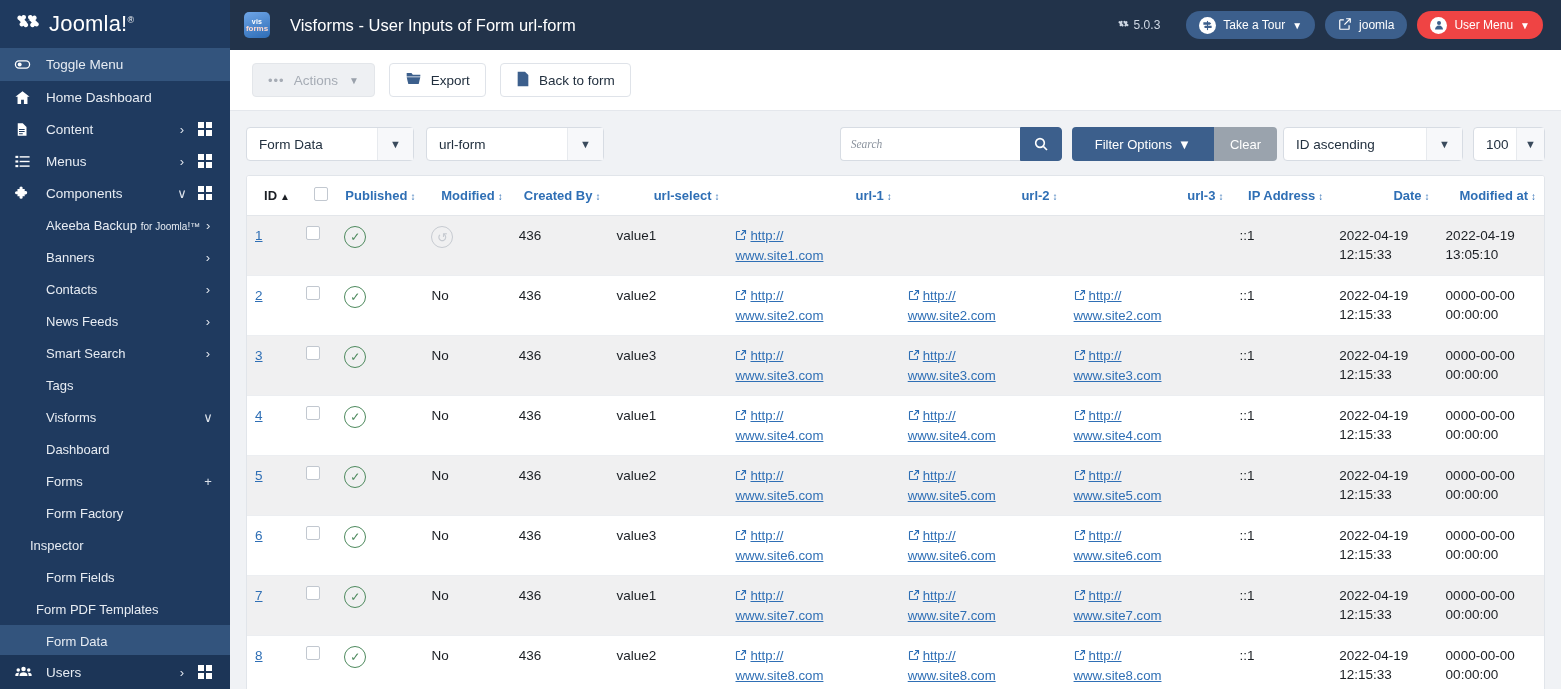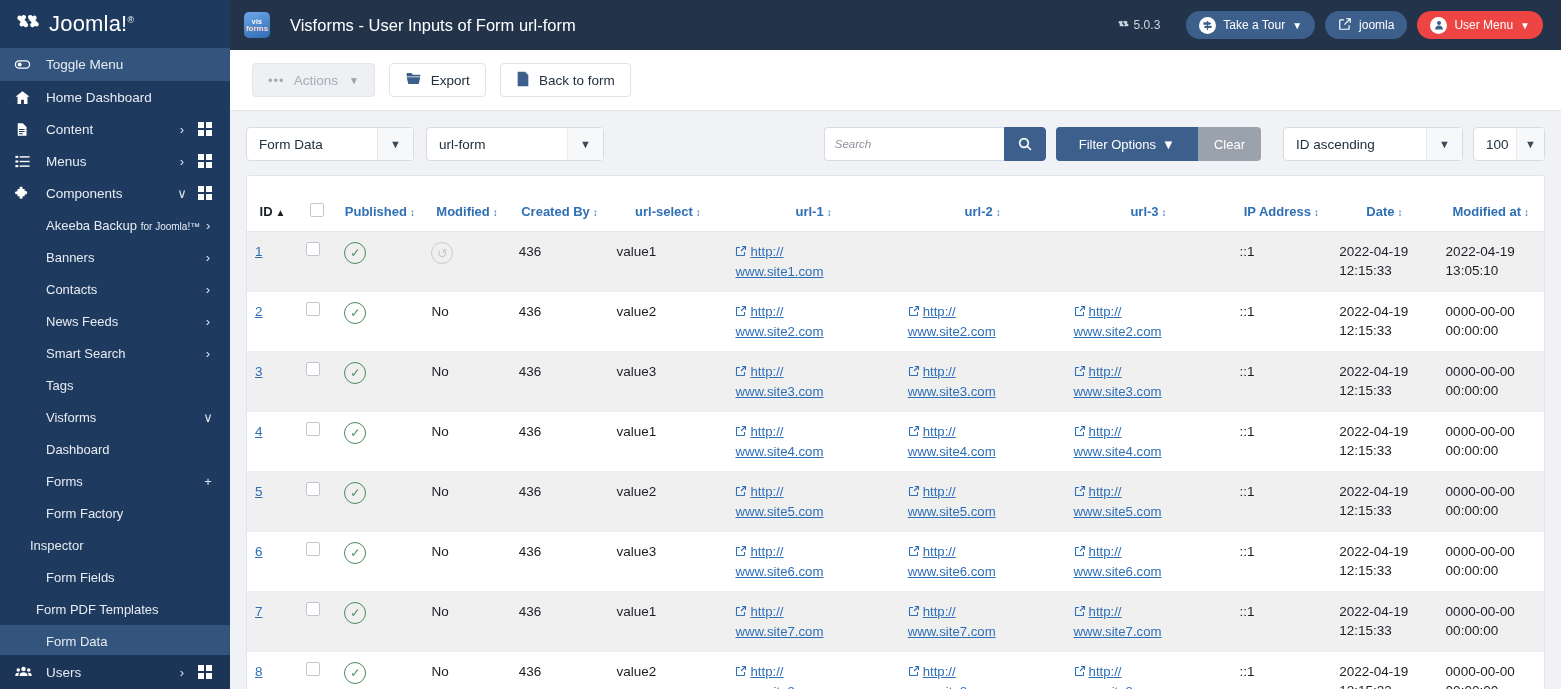--- a/index.html
+++ b/index.html
@@ -127,53 +127,53 @@
   .sel-formdata .selval { flex: 1; }
   .sel-urlform { width: 178px; margin-left: 12px; }
   .sel-urlform .selval { flex: 1; }
 
   .fspacer { flex: 1; }
 
   .searchbox { display: flex; height: 34px; }
   .searchbox input {
     width: 180px; height: 34px; border: 1px solid #d7dce3; border-right: none;
     border-radius: 4px 0 0 4px; padding: 0 10px; font-size: 12px;
-    font-family: Liberation Sans, sans-serif; color: #22303f; outline: none;
+    font-family: Liberation Serif, serif; color: #22303f; outline: none;
     background: #fff;
   }
   .searchbox input::placeholder { color: #8b939e; font-style: italic; font-size: 11.5px; }
   .searchbtn {
     width: 42px; height: 34px; background: #3c5f8c; border: 1px solid #3c5f8c;
     border-radius: 0 4px 4px 0; color: #fff;
     display: flex; align-items: center; justify-content: center; cursor: pointer;
   }
   .filteropt {
     height: 34px; background: #3c5f8c; color: #fff; border-radius: 4px 0 0 4px;
     display: flex; align-items: center; gap: 6px; padding: 0 23px;
     font-size: 13px; margin-left: 10px; cursor: pointer;
   }
   .clearbtn {
     height: 34px; background: #9aa3ad; color: #fff; border-radius: 0 4px 4px 0;
     display: flex; align-items: center; padding: 0 16px; font-size: 13px; cursor: pointer;
   }
-  .sel-sort { width: 180px; margin-left: 22px; }
+  .sel-sort { width: 180px; margin-left: 6px; }
   .sel-sort .selval { flex: 1; }
   .sel-limit { width: 72px; margin-left: 10px; }
   .sel-limit .selval { flex: 1; text-align: left; padding-right: 2px; }
   .sel-limit .arrowbox { width: 28px; }
 
   
   .tablecard {
     background: #fff; border: 1px solid #e1e5ea; border-radius: 3px;
     overflow: hidden;
   }
   table { width: 100%; border-collapse: collapse; table-layout: fixed; }
   thead th {
     font-size: 13px; color: #2f6fb5; font-weight: bold;
-    text-align: center; padding: 27px 8px 11px 8px;
+    text-align: right; padding: 11px 8px 11px 8px;
     border-bottom: 1px solid #e3e6ea; background: #fff;
     white-space: nowrap; vertical-align: middle;
   }
   thead th .sorter { color: #2f6fb5; font-size: 10px; margin-left: 3px; display: inline-block; }
   thead th.id-col { color: #1b1f24; }
   tbody td {
     font-size: 13.5px; color: #1b1f24; padding: 10px 8px;
     vertical-align: top; border-bottom: 1px solid #eceef1;
     line-height: 19px;
   }

